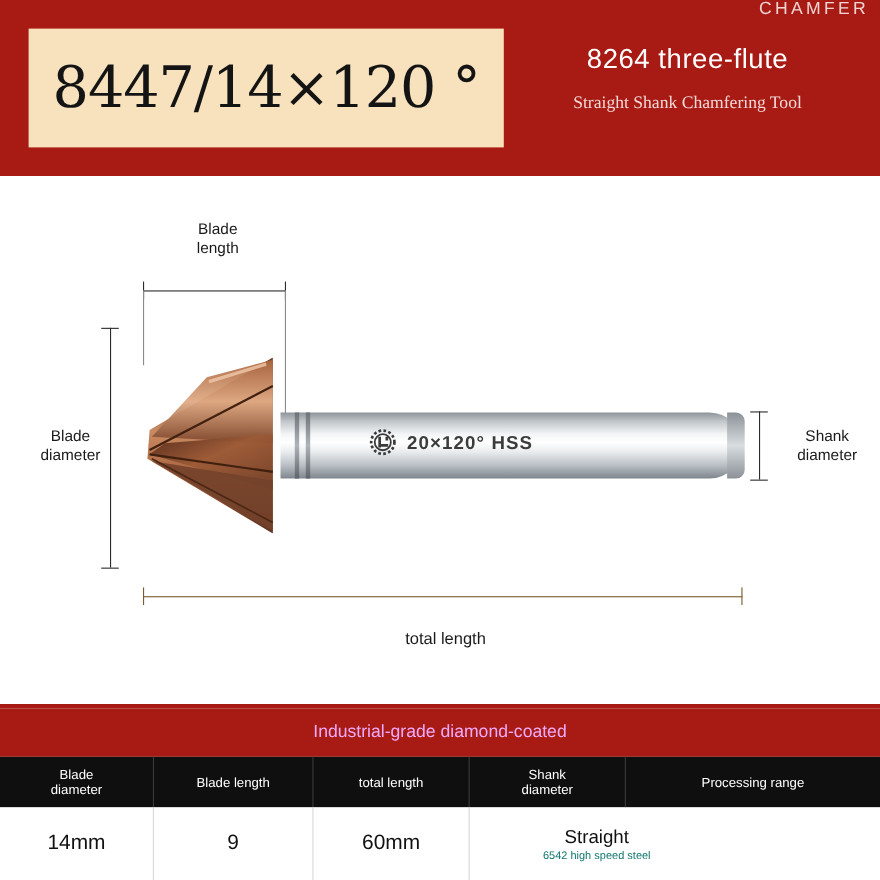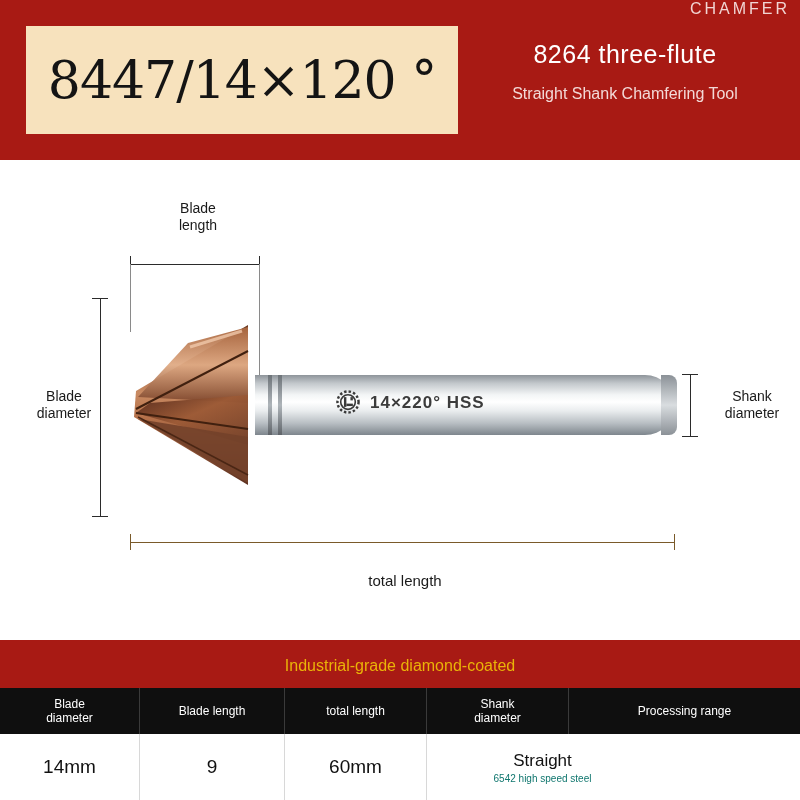--- a/index.html
+++ b/index.html
@@ -50,20 +50,21 @@
     font-size: 25px;
     color: #ffffff;
     letter-spacing: 0.5px;
     white-space: nowrap;
   }
   .header-sub {
     margin-top: 16px;
     font-size: 16px;
     color: #f3d9d7;
     white-space: nowrap;
+    font-family: Liberation Serif, serif;
   }
 
   
   .diagram {
     position: absolute;
     left: 0; top: 160px;
     width: 800px; height: 480px;
     background: #ffffff;
   }
 
@@ -163,21 +164,21 @@
   .spec-top-line {
     position: absolute;
     left: 0; top: 0; width: 800px; height: 4px;
     background: #a81a14;
   }
   .spec-banner {
     position: absolute;
     left: 0; top: 4px;
     width: 800px; height: 44px;
     background: #a81a14;
-    color: #eab308;
+    color: #f0abfc;
     font-size: 16px;
     display: flex;
     align-items: center;
     justify-content: center;
   }
   .spec-head {
     position: absolute;
     left: 0; top: 48px;
     width: 800px; height: 46px;
     background: #0f0f0f;
@@ -322,21 +323,21 @@
     <svg class="logo-badge" viewBox="0 0 32 32">
       <g fill="#3a3a3a">
         <circle cx="16" cy="16" r="13" fill="none" stroke="#3a3a3a" stroke-width="3" stroke-dasharray="3 2.6"></circle>
         <circle cx="16" cy="16" r="9" fill="none" stroke="#3a3a3a" stroke-width="2"></circle>
         <path d="M11 10h3v12h-3z"></path>
         <path d="M19 10h3v4h-3z"></path>
         <path d="M14 18h8v3h-8z"></path>
       </g>
     </svg>
 
-    <div class="engrave">14×220°   HSS</div>
+    <div class="engrave">20×120°   HSS</div>
   </div>
 </div>
 
 <div class="spec">
   <div class="spec-top-line"></div>
 
   <div class="spec-banner">Industrial-grade diamond-coated</div>
 
   <div class="spec-head">
     <div class="cell c1">

